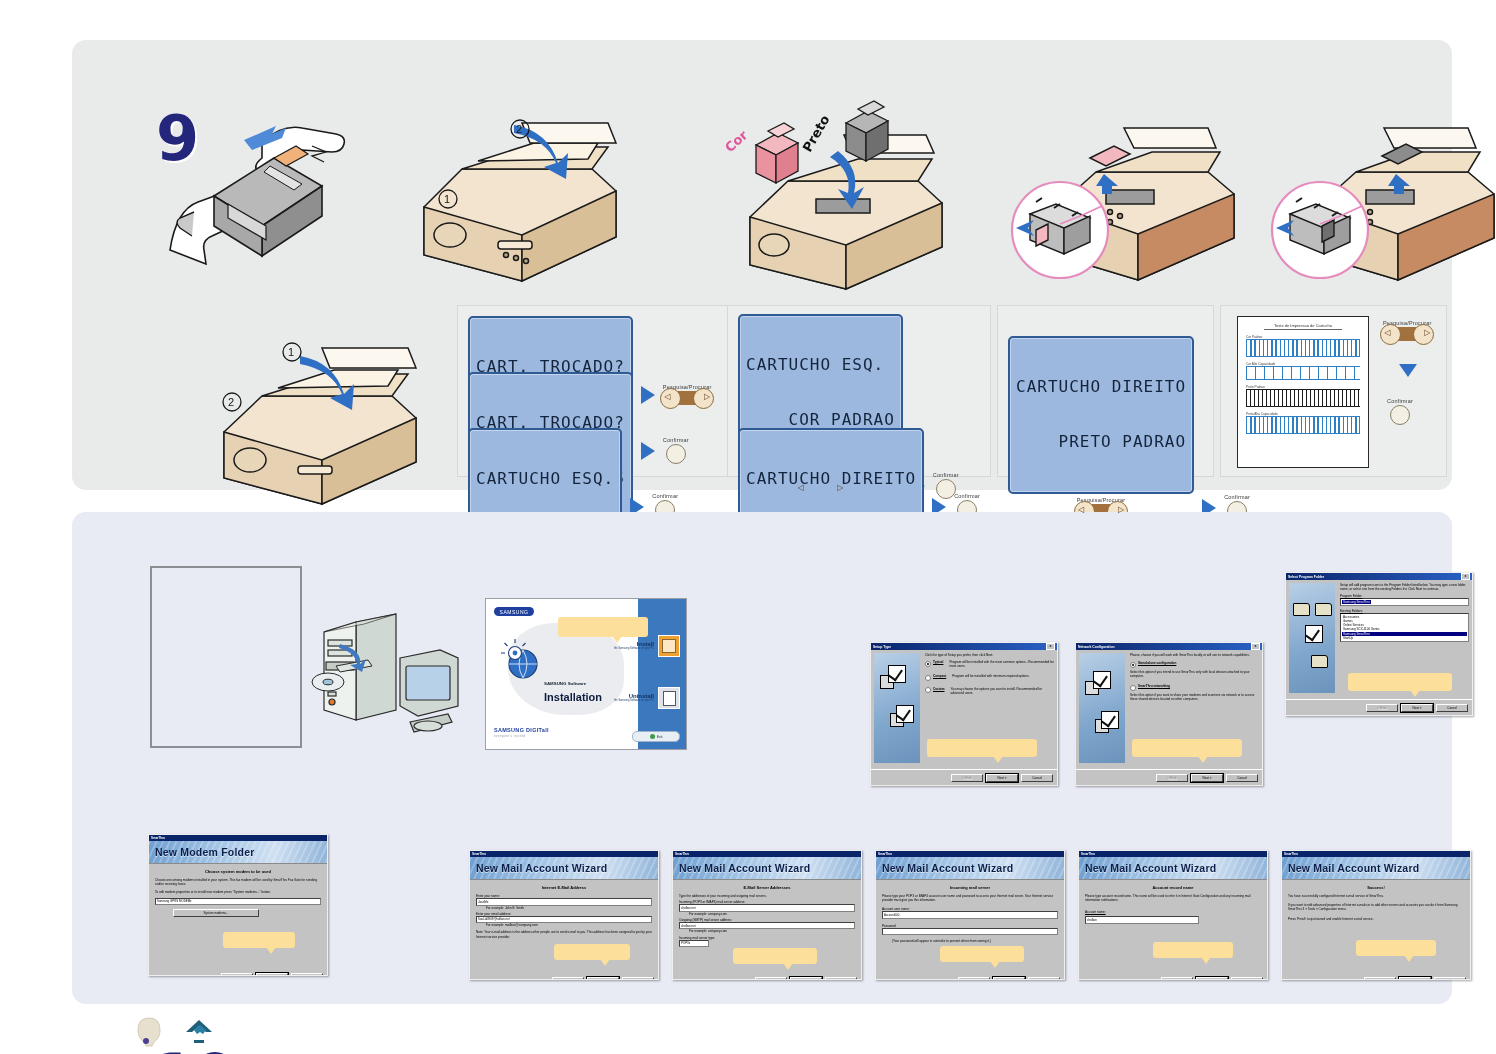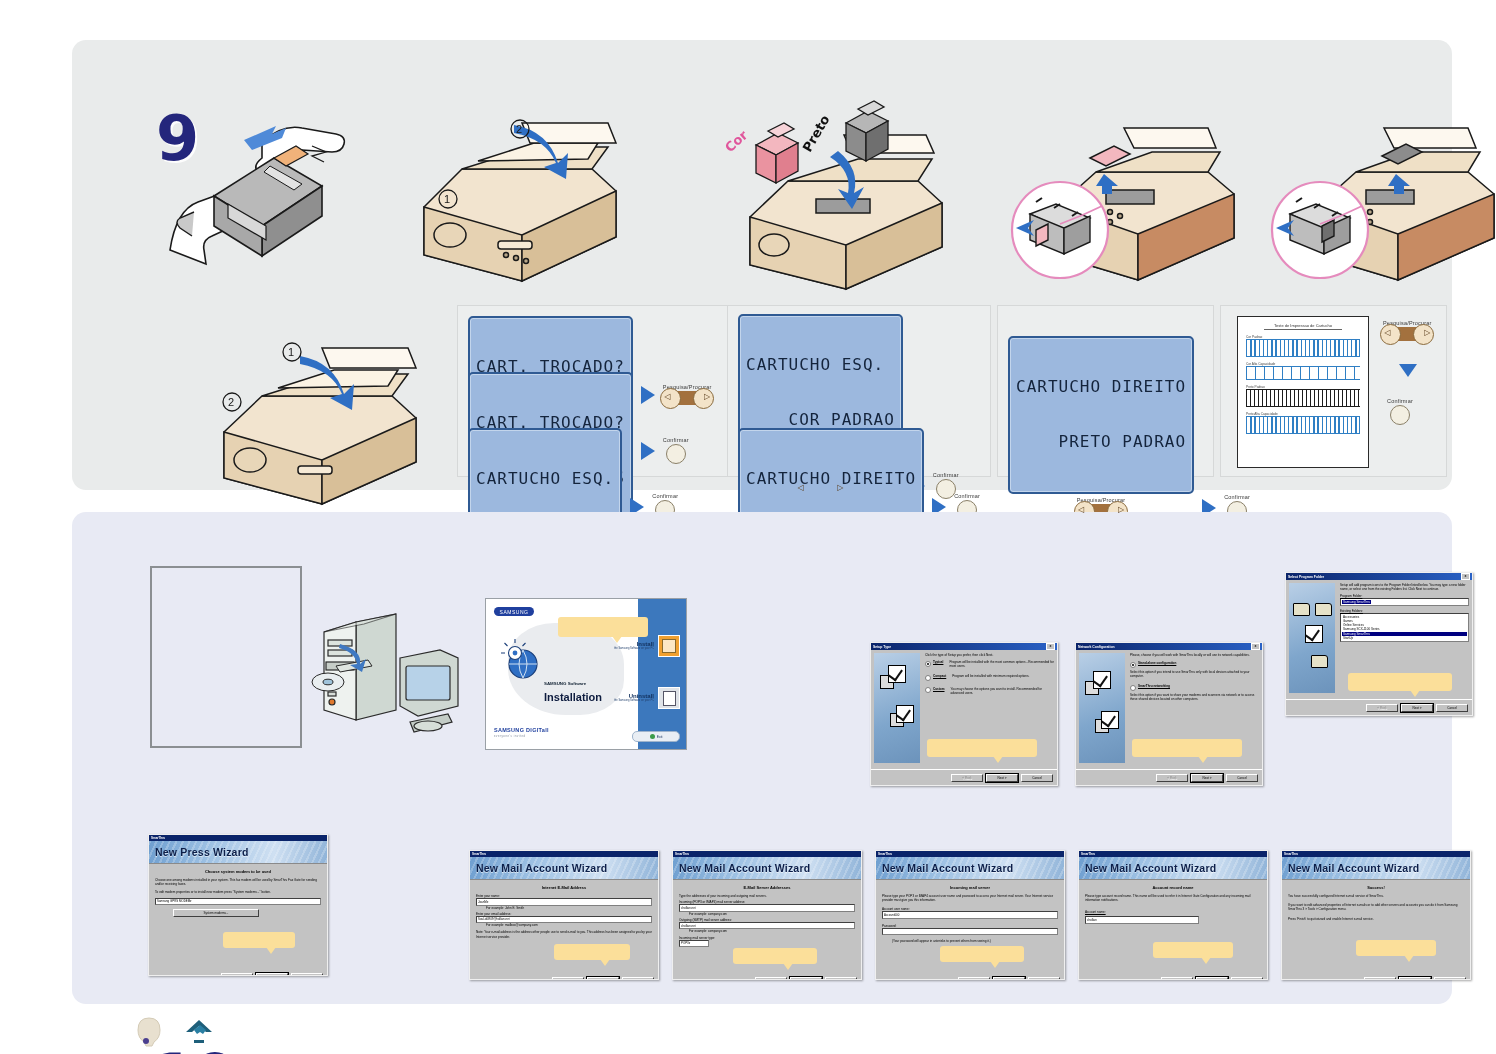--- a/index.html
+++ b/index.html
@@ -730,21 +730,21 @@
       <div class="btn def">Next &gt;</div>
       <div class="btn">Cancel</div>
     </div>
   </div>
 
   <div class="wiz" style="left:76px;top:322px;width:178px;height:140px;">
     <div class="tb">
         <span>SmarThru</span>
       </div>
     <div class="banner">
-        <span class="t">New Press Wizard</span>
+        <span class="t">New Modem Folder</span>
       </div>
     <div class="inner">
       <div class="hdr">Choose system modem to be used</div>
       <p>Choose one among modems installed in your system. This fax modem will be used by SmarThru Fax Gate for sending and/or receiving faxes.</p>
       <p style="margin-top:4px;">To edit modem properties or to install new modem press "System modems..." button.</p>
       <div class="fld combo" style="margin-top:3px;">
         <span>Samsung GPRS MODEM</span>
         <span class="dd">▾</span>
       </div>
       <div class="btn" style="margin-top:4px;width:84px;margin-left:18px;">System modems...</div>

